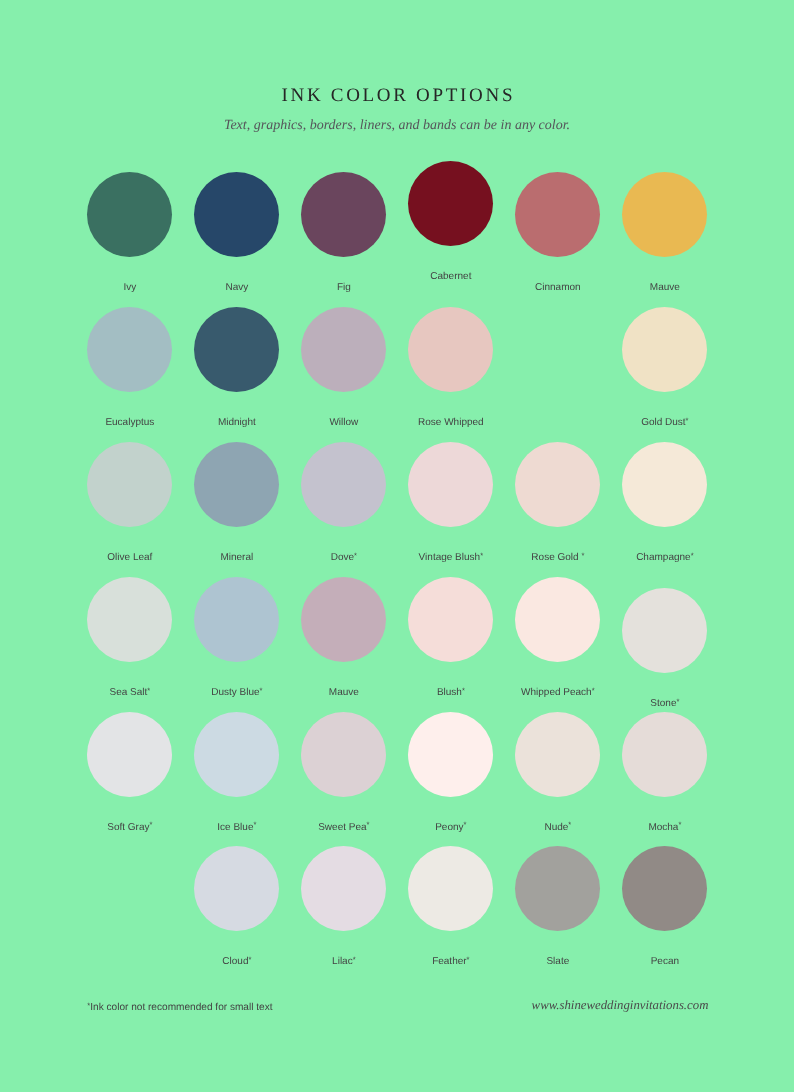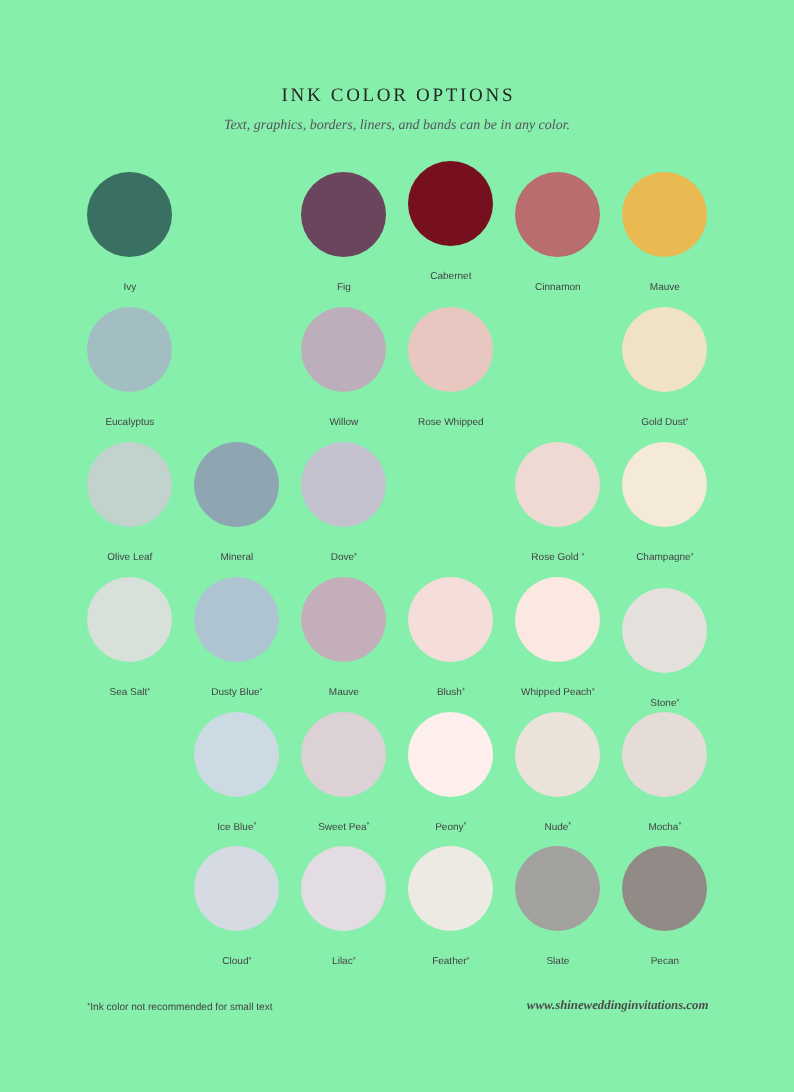--- a/index.html
+++ b/index.html
@@ -22,55 +22,63 @@
   .cell{position:absolute;width:108px;text-align:center;}
   .dot{width:85px;height:85px;border-radius:50%;margin:0 auto;}
   .lbl{margin-top:25px;font-size:10px;line-height:12px;color:#434343;
        white-space:nowrap;}
   .ast{font-size:7.5px;line-height:0;position:relative;top:-2.2px;letter-spacing:0;}
 
   .note{position:absolute;left:87.3px;top:1001.8px;
         font-size:10.1px;line-height:12px;color:#434343;white-space:nowrap;}
   .site{position:absolute;right:85.6px;top:997px;
         font-family:"Liberation Serif",serif;font-style:italic;
-        font-size:12.8px;line-height:16px;color:#4a4a4a;white-space:nowrap;font-weight:bold;}
+        font-size:12.8px;line-height:16px;color:#4a4a4a;white-space:nowrap;}
 </style>
 </head>
 <body>
 
 <div id="page">
 
   <h1 class="title">INK COLOR OPTIONS</h1>
 
   <p class="subtitle">Text, graphics, borders, liners, and bands can be in any color.</p>
 
   <div class="grid" id="grid">
     <div class="cell" style="left:75.85px;top:172.4px">
       <div class="dot" style="background-color:#3a7061"></div>
       <div class="lbl">Ivy</div>
+    </div>
+    <div class="cell" style="left:182.85px;top:172.4px">
+      <div class="dot" style="background-color:#264769"></div>
+      <div class="lbl">Navy</div>
     </div>
     <div class="cell" style="left:289.85px;top:172.4px">
       <div class="dot" style="background-color:#6a455d"></div>
       <div class="lbl">Fig</div>
     </div>
     <div class="cell" style="left:396.85px;top:161px">
       <div class="dot" style="background-color:#76101f"></div>
       <div class="lbl">Cabernet</div>
     </div>
     <div class="cell" style="left:503.85px;top:172.4px">
       <div class="dot" style="background-color:#ba6d6f"></div>
       <div class="lbl">Cinnamon</div>
     </div>
     <div class="cell" style="left:610.85px;top:172.4px">
       <div class="dot" style="background-color:#e9b952"></div>
       <div class="lbl">Mauve</div>
     </div>
     <div class="cell" style="left:75.85px;top:307.2px">
       <div class="dot" style="background-color:#a3bec3"></div>
       <div class="lbl">Eucalyptus</div>
+    </div>
+    <div class="cell" style="left:182.85px;top:307.2px">
+      <div class="dot" style="background-color:#385a6d"></div>
+      <div class="lbl">Midnight</div>
     </div>
     <div class="cell" style="left:289.85px;top:307.2px">
       <div class="dot" style="background-color:#bcafbb"></div>
       <div class="lbl">Willow</div>
     </div>
     <div class="cell" style="left:396.85px;top:307.2px">
       <div class="dot" style="background-color:#e7c7c0"></div>
       <div class="lbl">Rose Whipped</div>
     </div>
     <div class="cell" style="left:610.85px;top:307.2px">
@@ -81,20 +89,24 @@
       <div class="dot" style="background-color:#c2d2cc"></div>
       <div class="lbl">Olive Leaf</div>
     </div>
     <div class="cell" style="left:182.85px;top:442.0px">
       <div class="dot" style="background-color:#8ea5b2"></div>
       <div class="lbl">Mineral</div>
     </div>
     <div class="cell" style="left:289.85px;top:442.0px">
       <div class="dot" style="background-color:#c4c2ce"></div>
       <div class="lbl">Dove<span class="ast">*</span></div>
+    </div>
+    <div class="cell" style="left:396.85px;top:442.0px">
+      <div class="dot" style="background-color:#edd8d8"></div>
+      <div class="lbl">Vintage Blush<span class="ast">*</span></div>
     </div>
     <div class="cell" style="left:610.85px;top:442.0px">
       <div class="dot" style="background-color:#f5e9d8"></div>
       <div class="lbl">Champagne<span class="ast">*</span></div>
     </div>
     <div class="cell" style="left:503.85px;top:442.0px">
       <div class="dot" style="background-color:#eedad2"></div>
       <div class="lbl">Rose Gold <span class="ast">*</span></div>
     </div>
     <div class="cell" style="left:75.85px;top:576.8px">
@@ -113,20 +125,24 @@
       <div class="dot" style="background-color:#f5ddd9"></div>
       <div class="lbl">Blush<span class="ast">*</span></div>
     </div>
     <div class="cell" style="left:503.85px;top:576.8px">
       <div class="dot" style="background-color:#fae8e1"></div>
       <div class="lbl">Whipped Peach<span class="ast">*</span></div>
     </div>
     <div class="cell" style="left:610.85px;top:588px">
       <div class="dot" style="background-color:#e4e1dc"></div>
       <div class="lbl">Stone<span class="ast">*</span></div>
+    </div>
+    <div class="cell" style="left:75.85px;top:711.6px">
+      <div class="dot" style="background-color:#e3e4e6"></div>
+      <div class="lbl">Soft Gray<span class="ast">*</span></div>
     </div>
     <div class="cell" style="left:182.85px;top:711.6px">
       <div class="dot" style="background-color:#ccdae3"></div>
       <div class="lbl">Ice Blue<span class="ast">*</span></div>
     </div>
     <div class="cell" style="left:289.85px;top:711.6px">
       <div class="dot" style="background-color:#dcd1d4"></div>
       <div class="lbl">Sweet Pea<span class="ast">*</span></div>
     </div>
     <div class="cell" style="left:396.85px;top:711.6px">

